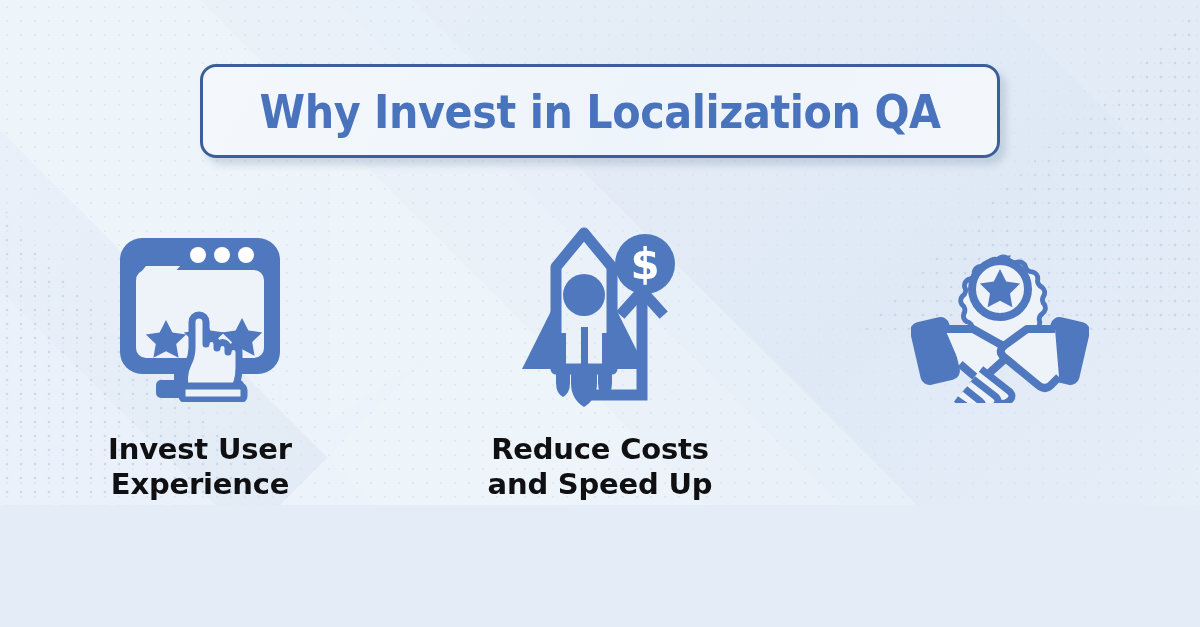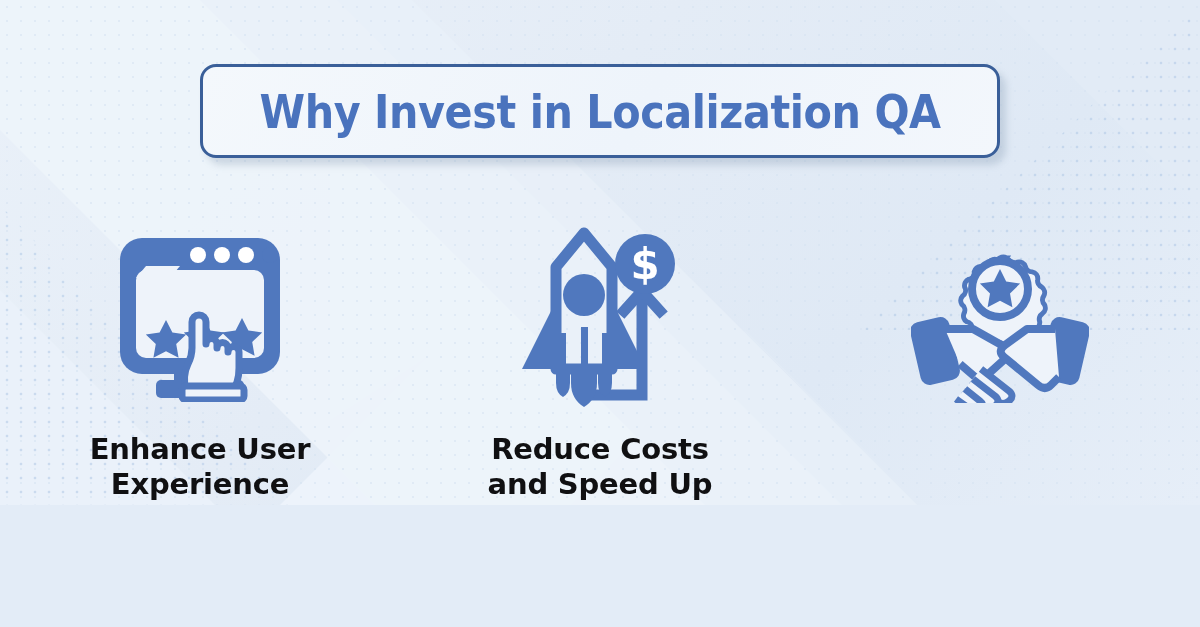--- a/index.html
+++ b/index.html
@@ -245,21 +245,21 @@
           <path d="M130 84 l6.4 12.4 13.8 2 -10 9.6 2.4 13.7 -12.6 -6.5 -12.6 6.5 2.4 -13.7 -10 -9.6 13.8 -2 z" fill="#5078be"></path>
 
           <path d="M74 158 q-4 -16 2 -28 q4 -8 4 -16 v-26 a7 7 0 0 1 14 0 v22
                    a5.5 5.5 0 0 1 11 0 v4
                    a5.5 5.5 0 0 1 11 0 v4
                    a5.5 5.5 0 0 1 11 0 v16
                    q0 16 -8 24 z" fill="#eef3fa" stroke="#5078be" stroke-width="7" stroke-linejoin="round"></path>
           <rect x="70" y="152" width="62" height="14" rx="4" fill="#eef3fa" stroke="#5078be" stroke-width="7"></rect>
         </svg>
       </div>
-      <div class="card-label">Enhance User
+      <div class="card-label">Invest User
 Experience</div>
     </div>
 
     <div class="card card-2">
       <div class="icon-wrap">
         <svg width="176" height="182" viewBox="0 0 176 182" aria-hidden="true">
 
           <path d="M76 168 h54 v-100" fill="none" stroke="#5078be" stroke-width="11"></path>
 
           <path d="M112 84 l18 -20 l18 20" fill="none" stroke="#5078be" stroke-width="11" stroke-linecap="square"></path>

